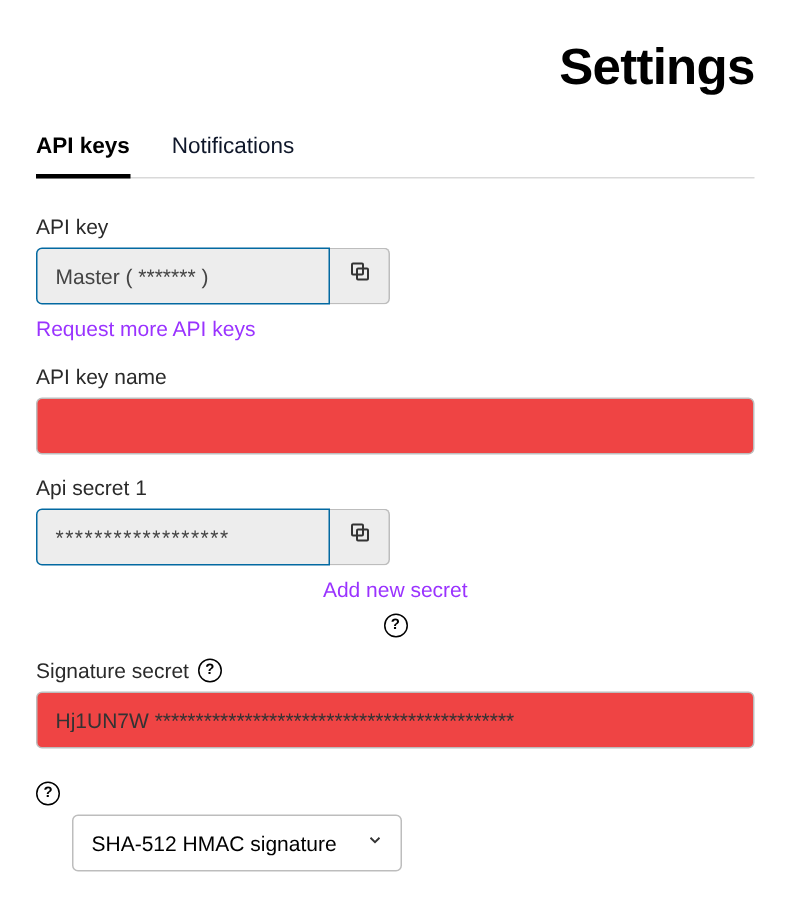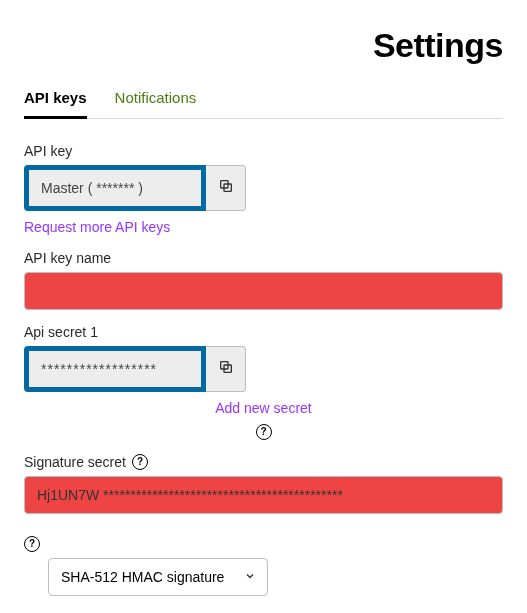--- a/index.html
+++ b/index.html
@@ -20,21 +20,21 @@
   }
   .tabs {
     display: flex;
     gap: 28px;
     border-bottom: 1px solid #d9d9d9;
     margin-bottom: 24px;
   }
   .tab {
     padding: 0 0 10px 0;
     font-size: 15px;
-    color: #4d7c0f;
+    color: #0f172a;
     cursor: pointer;
     border-bottom: 3px solid transparent;
     margin-bottom: -1.5px;
   }
   .tab.active {
     color: #000000;
     font-weight: 600;
     border-bottom-color: #000;
   }
   .field-label {
@@ -43,27 +43,27 @@
     margin: 14px 0 6px 0;
     display: flex;
     align-items: center;
     gap: 6px;
   }
   .combo-row {
     display: flex;
     gap: 0;
   }
   .readonly-box {
-    border: 5px solid #0369a1;
+    border: 1px solid #0369a1;
     background: #ededed;
     color: #444;
     font-size: 14px;
     padding: 10px 12px;
     border-radius: 4px 0 0 4px;
-    width: 182px;
+    width: 196px;
     white-space: nowrap;
     overflow: hidden;
   }
   .copy-btn {
     border: 1px solid #bdbdbd;
     border-left: none;
     background: #ededed;
     width: 40px;
     display: flex;
     align-items: center;

